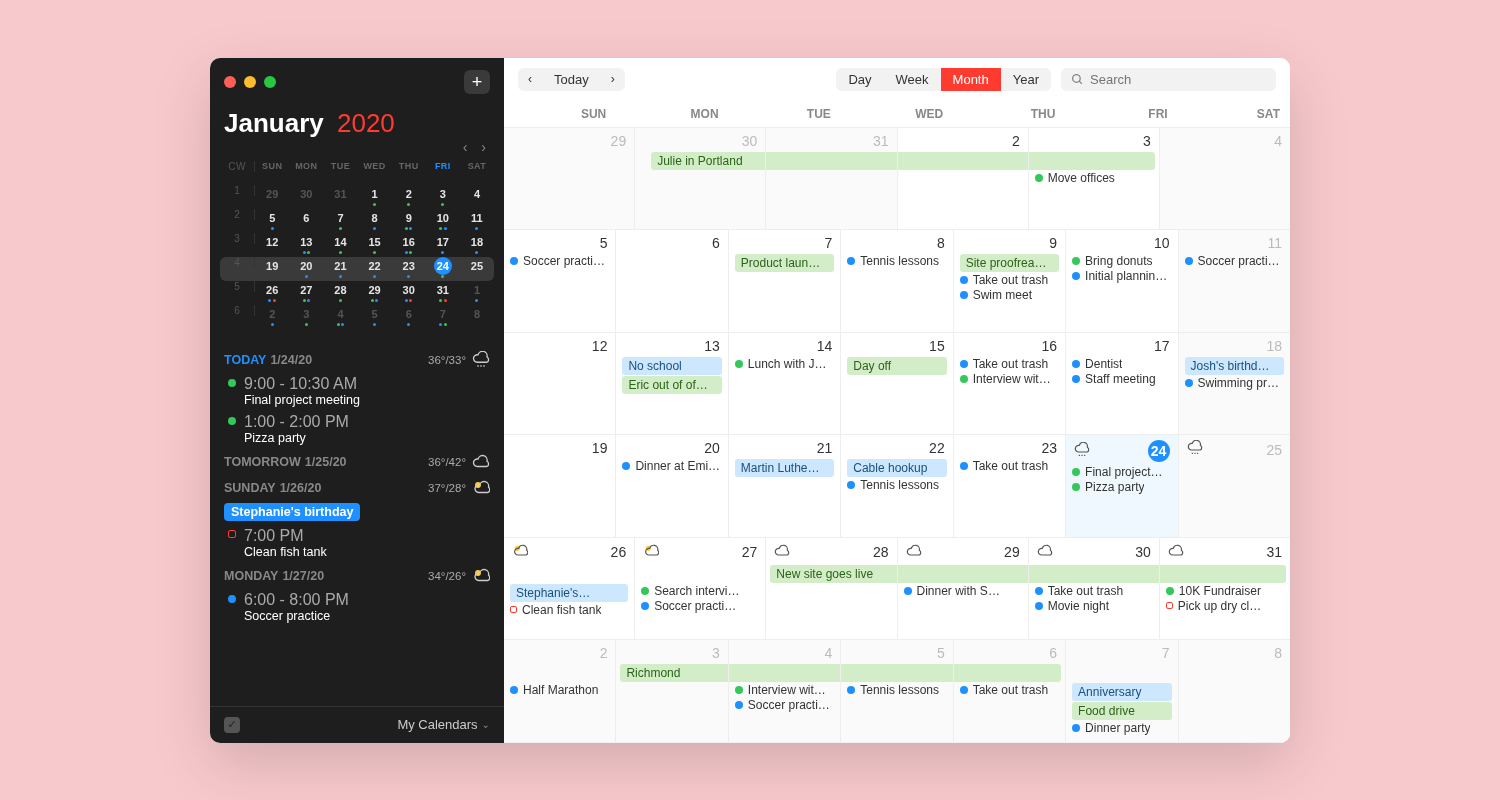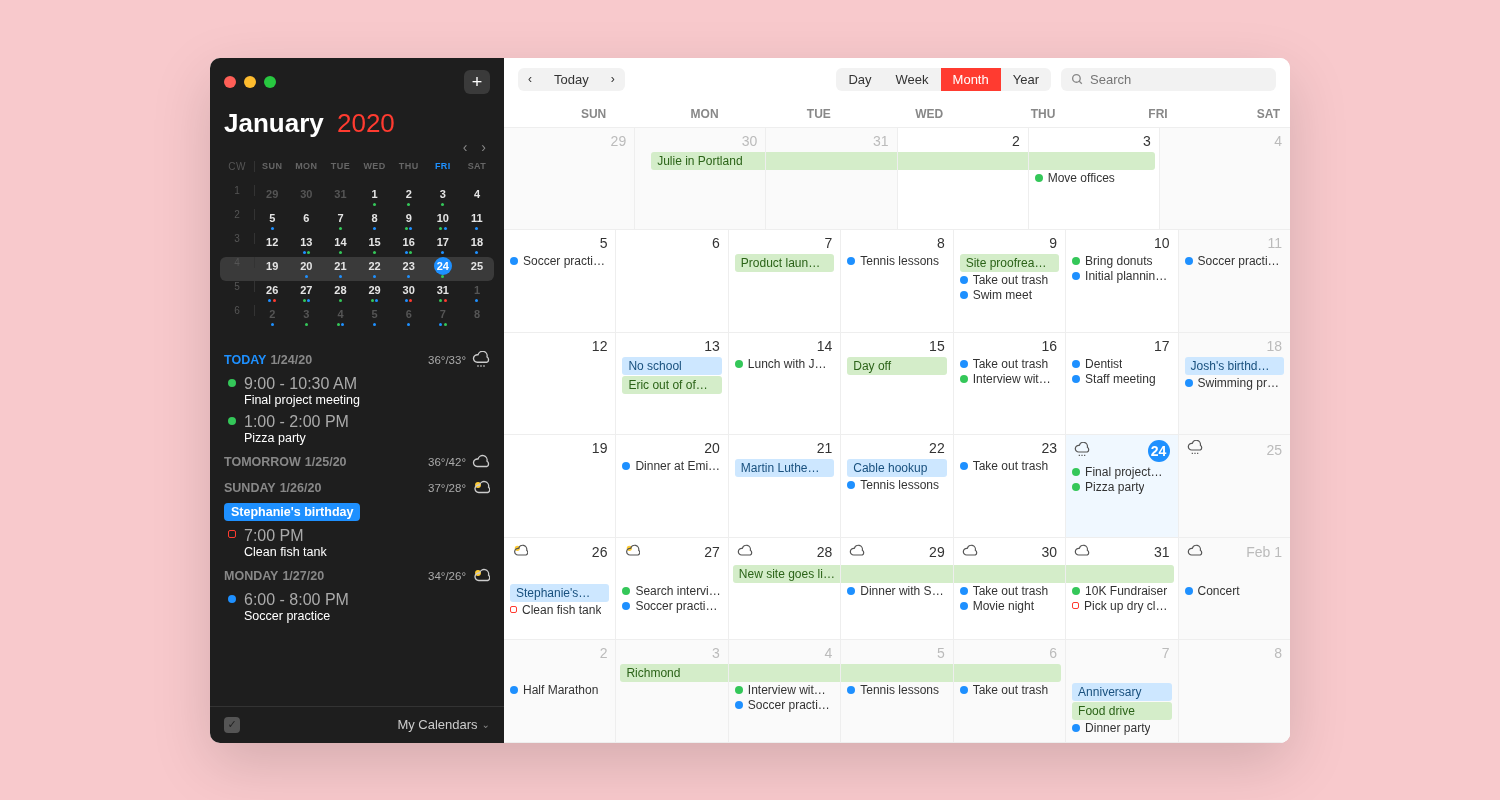--- a/index.html
+++ b/index.html
@@ -727,30 +727,20 @@
             </div>
             <div class="ev">
               <span class="dot" style="background:#34c759"></span>
               <span class="txt">10K Fundraiser</span>
             </div>
             <div class="ev">
               <span class="sq" style="border-color:#ff3b30"></span>
               <span class="txt">Pick up dry cl…</span>
             </div>
           </div>
-          <div class="day other">
-            <div class="day-num"><span class="wx"><svg width="16" height="16" viewBox="0 0 24 24" fill="none" stroke="#555" stroke-width="1.8" stroke-linejoin="round">
-                  <path d="M7 18a5 5 0 1 1 1-9.9A6 6 0 0 1 20 11a4 4 0 0 1 0 7H7z"></path>
-                </svg></span>Feb 1</div>
-            <div class="banner-row"></div>
-            <div class="ev">
-              <span class="dot" style="background:#1e90ff"></span>
-              <span class="txt">Concert</span>
-            </div>
-          </div>
         </div>
         <div class="wk">
           <div class="day other">
             <div class="day-num">2</div>
             <div class="banner-row"></div>
             <div class="ev">
               <span class="dot" style="background:#1e90ff"></span>
               <span class="txt">Half Marathon</span>
             </div>
           </div>

